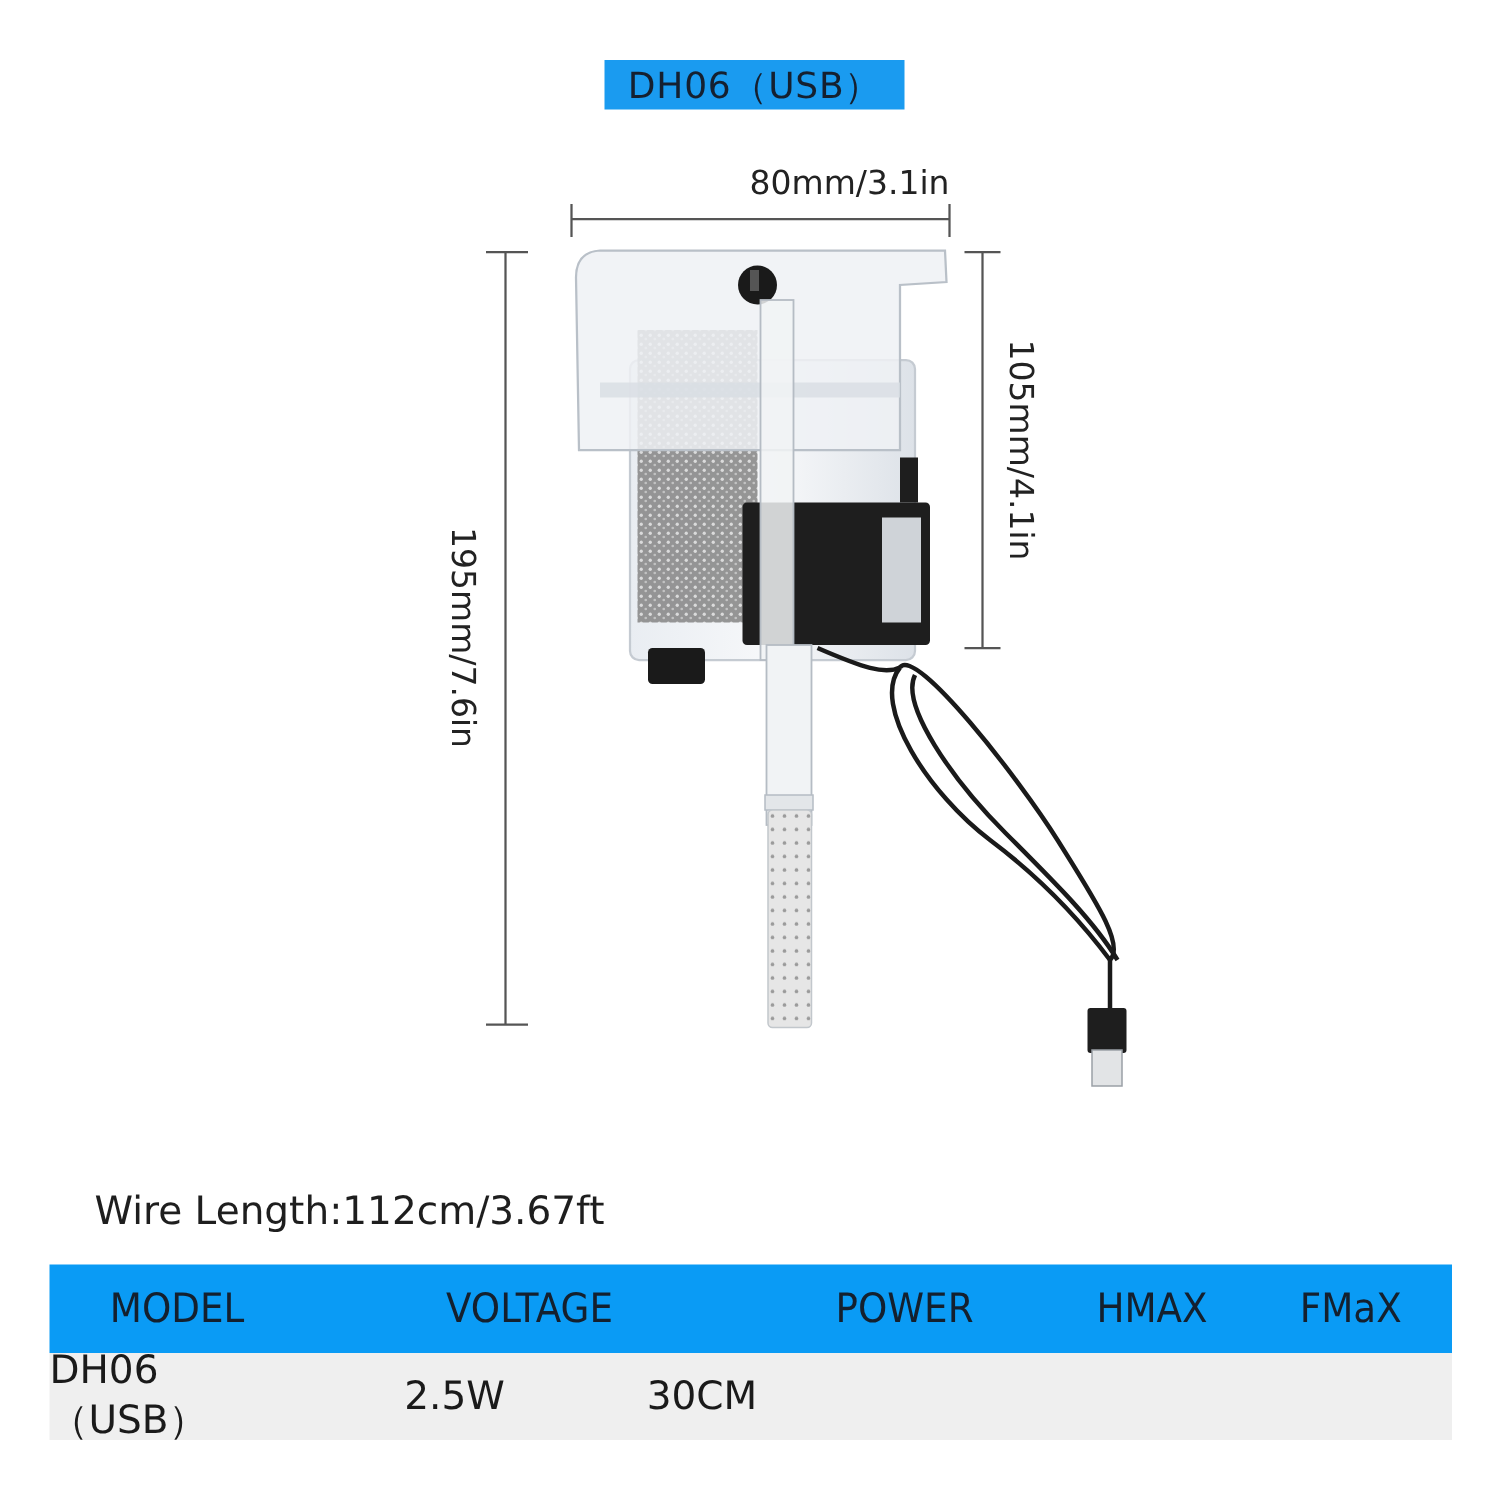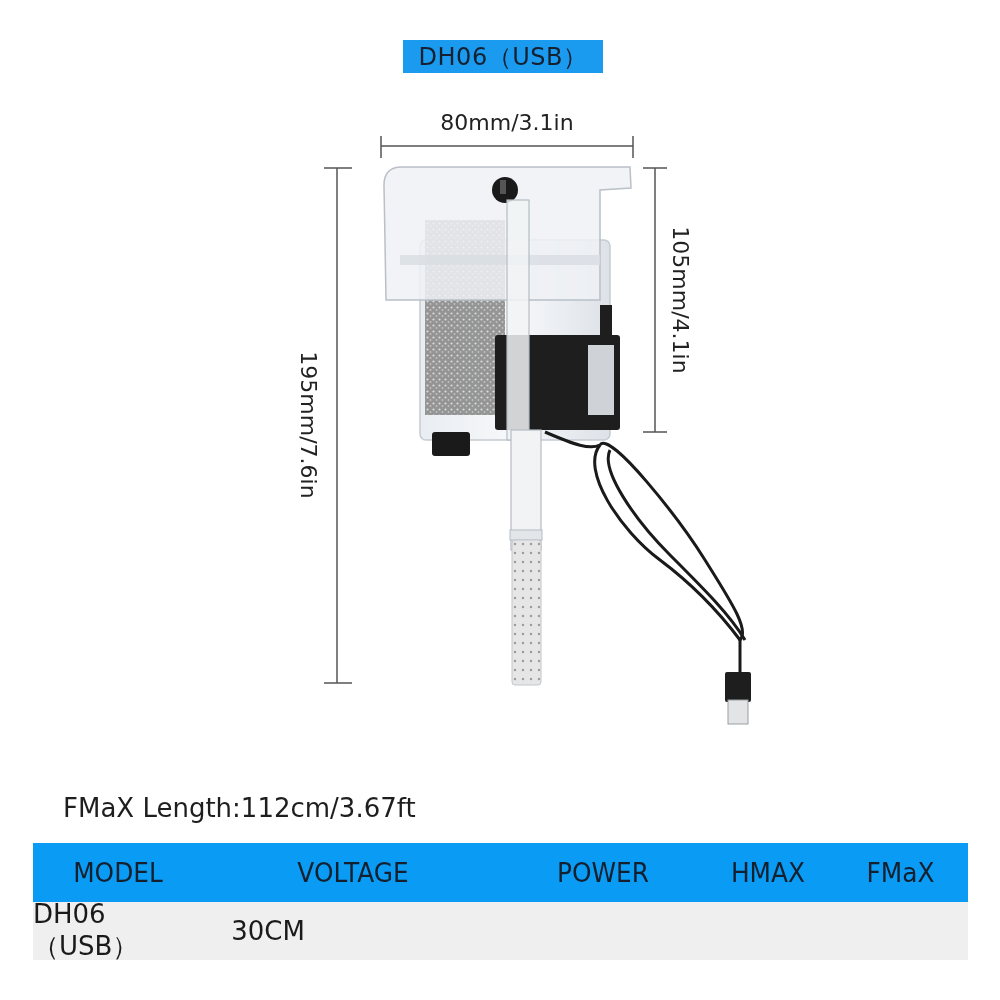--- a/index.html
+++ b/index.html
@@ -4,21 +4,21 @@
   <style>
     html, body { margin: 0; padding: 0; background: #ffffff; }
     body { width: 1000px; height: 1000px; position: relative; overflow: hidden;
            font-family: "Liberation Sans", "DejaVu Sans", sans-serif; color: #1a1a1a; }
 
     .title-badge { position: absolute; left: 403px; top: 40px; width: 200px; height: 33px;
                    background: #1a9bf0; display: flex; align-items: center; justify-content: center;
                    font-family: "DejaVu Sans", sans-serif; font-size: 24px; color: #152030; letter-spacing: 0.5px; }
 
     .dim-label { position: absolute; font-family: "DejaVu Sans", sans-serif; font-size: 22px; color: #222; white-space: nowrap; }
-    .dim-top-label { left: 381px; top: 110px; width: 252px; text-align: center; }
+    .dim-top-label { left: 381px; top: 110px; width: 252px; text-align: right; }
     .dim-left-label { left: 337px; top: 425px; transform: translate(-50%, -50%) rotate(90deg); transform-origin: center; left: 308px; }
     .dim-right-label { left: 680px; top: 300px; transform: translate(-50%, -50%) rotate(90deg); }
 
     .product-art { position: absolute; left: 0; top: 0; width: 1000px; height: 780px; }
 
     .wire-length { position: absolute; left: 63px; top: 793px; font-family: "DejaVu Sans", sans-serif;
                    font-size: 26px; color: #1e1e1e; }
 
     .spec-table { position: absolute; left: 33px; top: 843px; width: 935px; }
     .spec-row { display: flex; width: 100%; }
@@ -103,27 +103,28 @@
     <path d="M600 445 C580 470 620 530 660 560 C700 590 725 620 740 640 C750 630 730 600 705 560 C680 520 610 430 600 445"></path>
     <path d="M610 450 C600 470 635 520 670 555 C705 590 730 615 745 640"></path>
     <path d="M740 640 L740 680"></path>
   </g>
   <g>
     <rect x="725" y="672" width="26" height="30" rx="2" fill="#1e1e1e"></rect>
     <rect x="728" y="700" width="20" height="24" fill="#e2e4e6" stroke="#9aa0a6" stroke-width="1"></rect>
   </g>
 </svg>
 
-<div class="wire-length">FMaX Length:112cm/3.67ft</div>
+<div class="wire-length">Wire Length:112cm/3.67ft</div>
 
 <div class="spec-table">
   <div class="spec-row spec-head">
     <div class="cell c0">MODEL</div>
     <div class="cell c1">VOLTAGE</div>
     <div class="cell c2">POWER</div>
     <div class="cell c3">HMAX</div>
     <div class="cell c4">FMaX</div>
   </div>
   <div class="spec-row spec-body">
     <div class="cell c0">DH06（USB）</div>
+    <div class="cell c2">2.5W</div>
     <div class="cell c3">30CM</div>
   </div>
 </div>
 
 </body></html>

